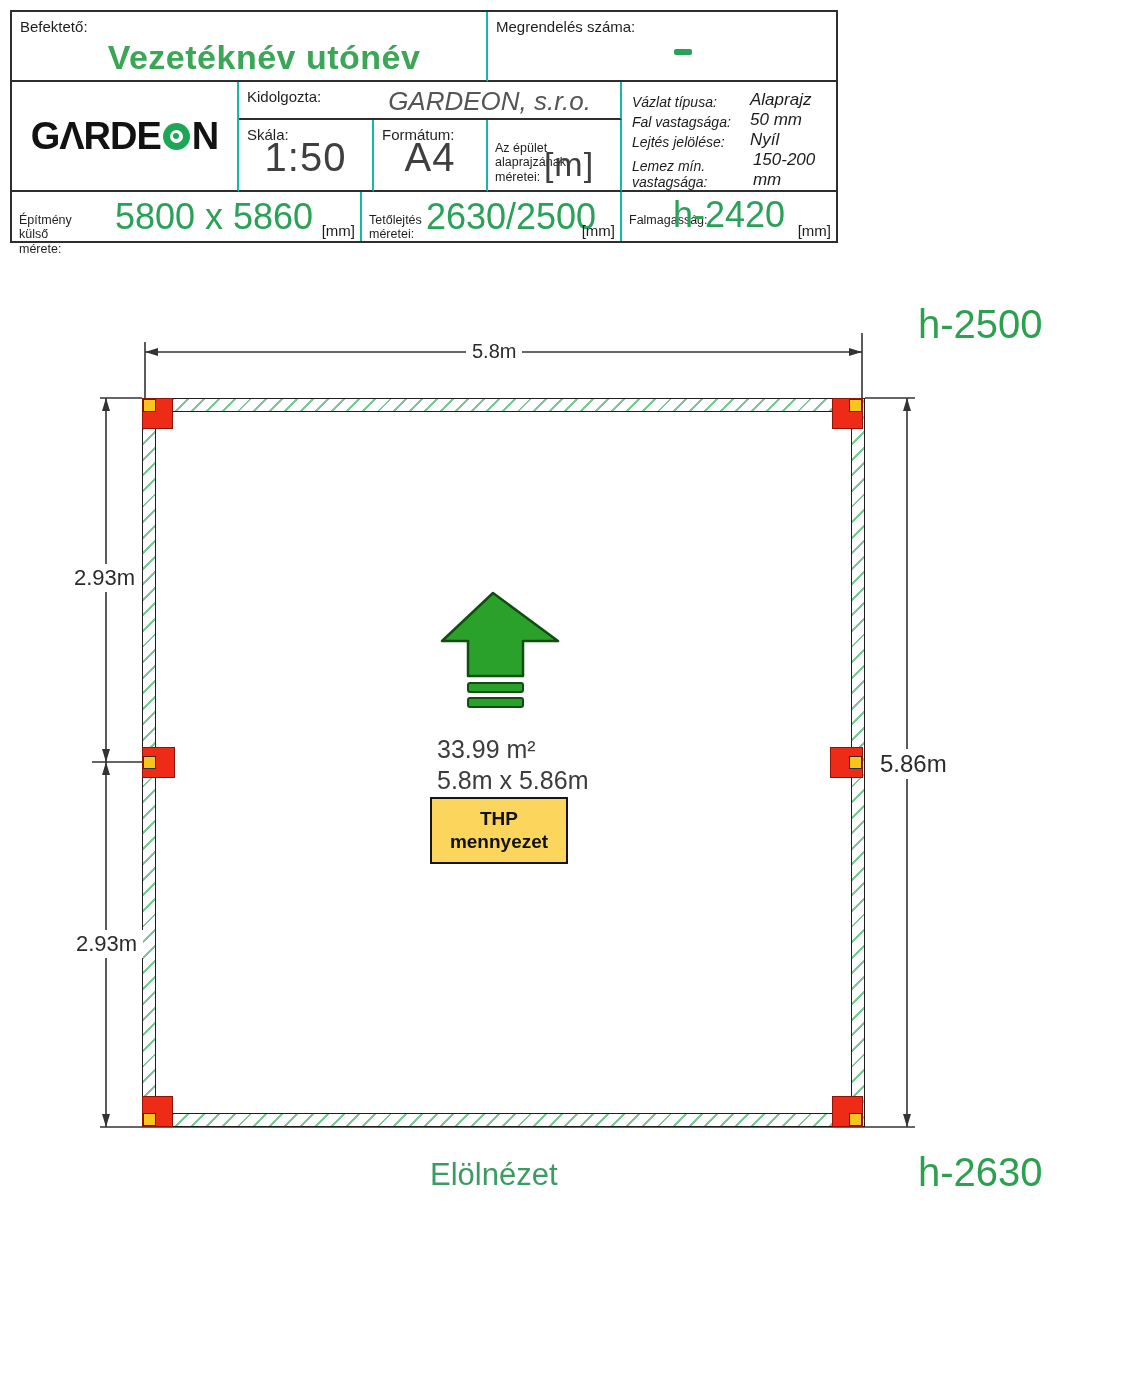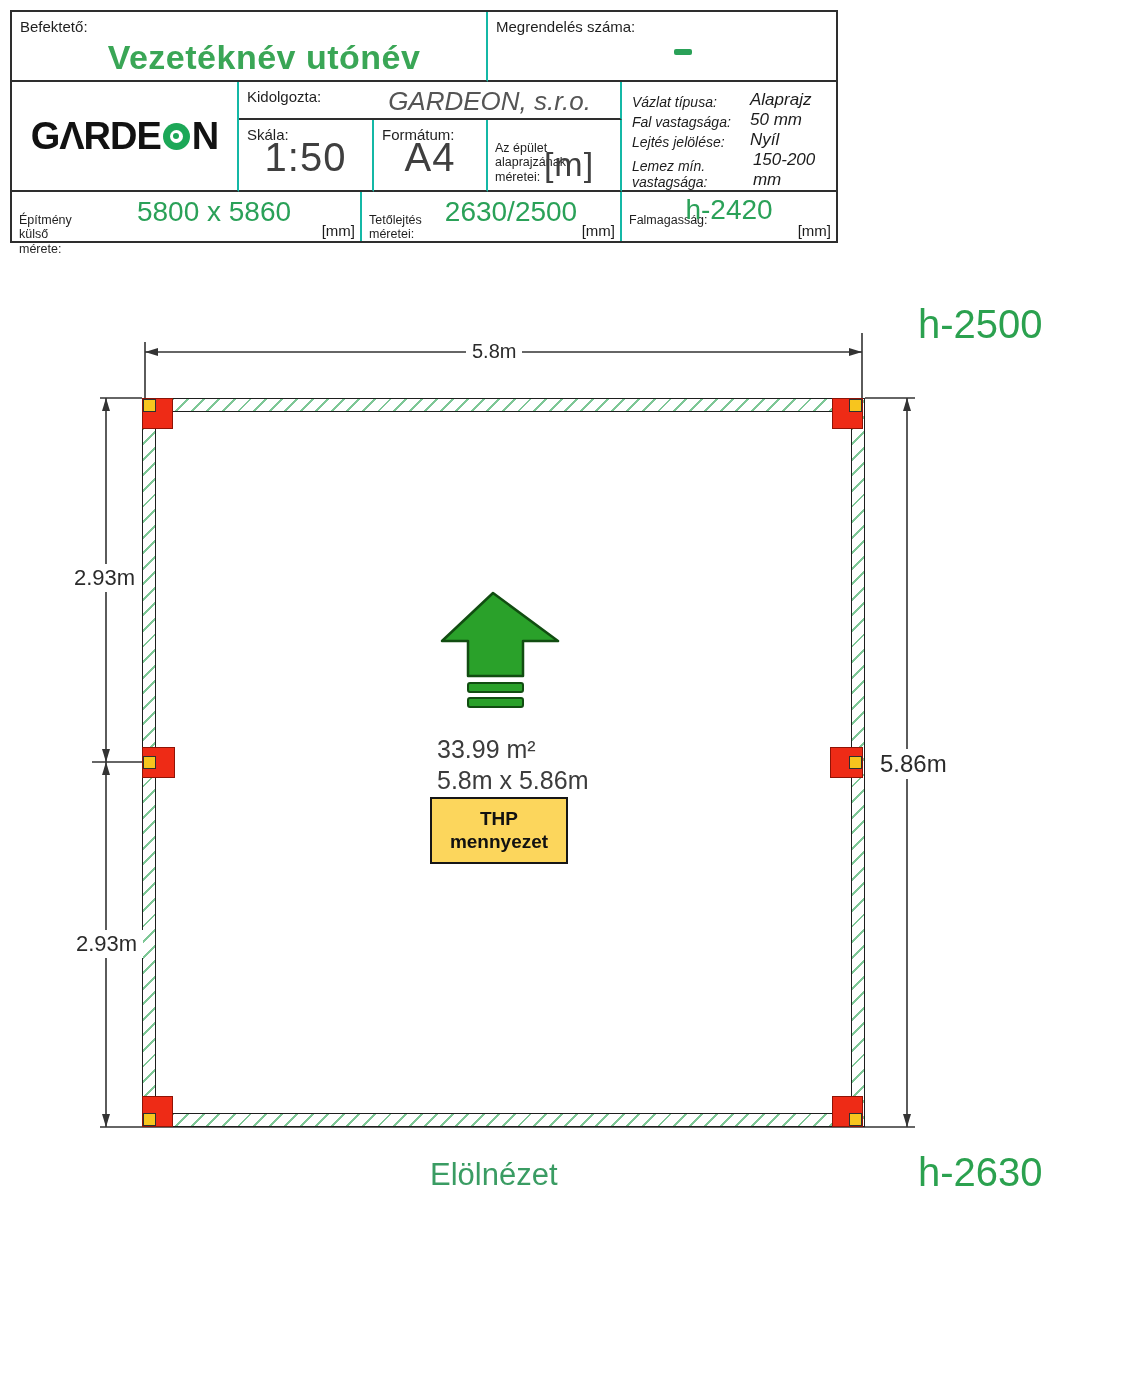--- a/index.html
+++ b/index.html
@@ -64,21 +64,21 @@
     position:absolute; left:0; top:0; width:100%; height:100%;
     display:flex; flex-direction:column; justify-content:space-around;
     padding:8px 10px;
   }
   .spec-row { display:flex; align-items:flex-end; }
   .spec-lbl { font-size:14px; font-style:italic; color:#1c1c1c; min-width:118px; }
   .spec-val { font-size:17px; font-style:italic; color:#1c1c1c; }
 
   .g-val {
     position:absolute; left:0; right:0; top:8px; text-align:center;
-    font-size:28px; color:#2aa158;
+    font-size:36px; color:#2aa158;
   }
   .g-val.pad { padding-left:56px; }
   .unit { position:absolute; right:5px; bottom:2px; font-size:15px; color:#1b1b1b; }
   .lbl-3l { width:70px; }
   .lbl-2l { width:84px; }
 
   
   .dims-svg { position:absolute; left:0; top:0; z-index:1; pointer-events:none; }
 
   .wall {

